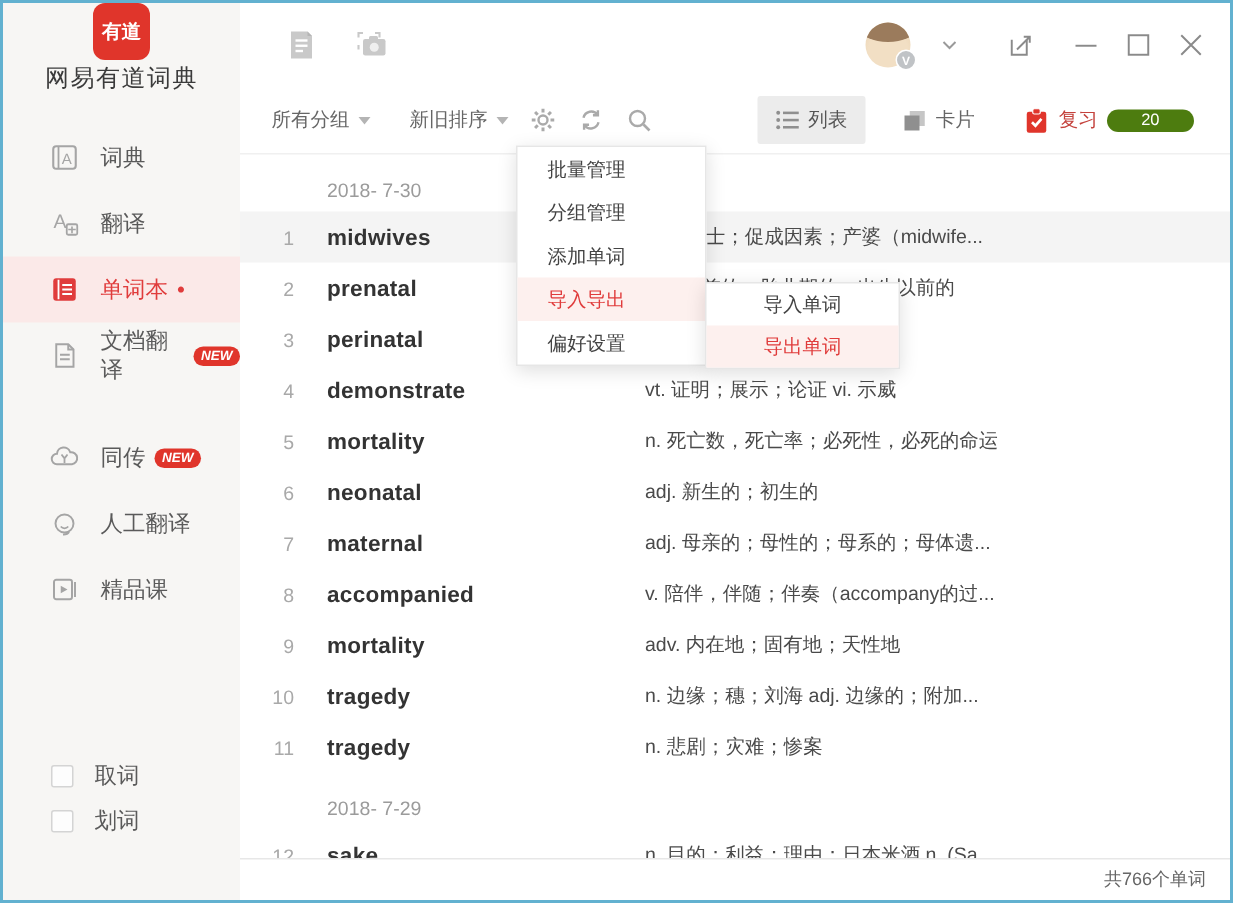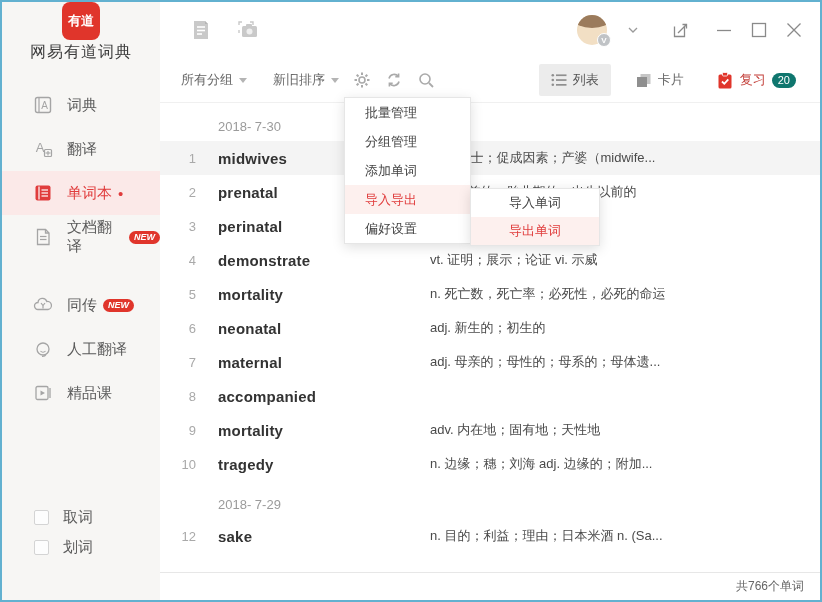--- a/index.html
+++ b/index.html
@@ -53,21 +53,21 @@
   .toolbar { height:44px; display:flex; align-items:center; padding:0 24px 0 21px; }
   .dd { display:flex; align-items:center; font-size:13px; color:#666; cursor:pointer; }
   .dd + .dd { margin-left:26px; }
   .caret { width:0; height:0; border-left:4px solid transparent; border-right:4px solid transparent; border-top:5px solid #b4b4b4; margin-left:6px; }
   .tool-icons { display:flex; align-items:center; gap:14px; margin-left:14px; }
   .view-group { margin-left:auto; display:flex; align-items:center; }
   .view-btn { display:flex; align-items:center; gap:6px; font-size:13px; color:#666; padding:7px 12px; border-radius:2px; cursor:pointer; }
   .view-btn.selected { background:#ececec; color:#555; }
   .view-btn + .view-btn { margin-left:12px; }
   .review-btn { display:flex; align-items:center; gap:6px; margin-left:20px; font-size:13px; color:#c4423c; cursor:pointer; }
-  .count-badge { background:#0f766e; color:#fff; font-size:11px; border-radius:9px; padding:1px 6px 2px; }
+  .count-badge { background:#4d7c0f; color:#fff; font-size:11px; border-radius:9px; padding:1px 23px 2px; }
   
   .list { flex:1; border-top:1px solid #f0f0f0; overflow:hidden; }
   .date-sep { height:38px; display:flex; align-items:flex-end; padding:0 0 7px 58px; color:#9b9b9b; font-size:13px; }
   .row { height:34px; display:flex; align-items:center; position:relative; }
   .row.selected { background:#f4f4f4; }
   .row .no { width:36px; text-align:right; color:#a9a9a9; font-size:13px; flex-shrink:0; }
   .row .word { margin-left:22px; font-size:15px; font-weight:bold; color:#333; letter-spacing:.2px; }
   .row .def { position:absolute; left:270px; right:8px; font-size:13px; color:#4a4a4a; white-space:nowrap; overflow:hidden; }
   .statusbar { height:28px; border-top:1px solid #e7e7e7; display:flex; align-items:center; justify-content:flex-end; padding-right:16px; font-size:12px; color:#666; }
   
@@ -358,30 +358,36 @@
         <span class="def">adj. 新生的；初生的</span>
       </div>
       <div class="row">
         <span class="no">7</span>
         <span class="word">maternal</span>
         <span class="def">adj. 母亲的；母性的；母系的；母体遗...</span>
       </div>
       <div class="row">
         <span class="no">8</span>
         <span class="word">accompanied</span>
+        <span class="def">v. 陪伴，伴随；伴奏（accompany的过...</span>
       </div>
       <div class="row">
         <span class="no">9</span>
         <span class="word">mortality</span>
         <span class="def">adv. 内在地；固有地；天性地</span>
       </div>
       <div class="row">
         <span class="no">10</span>
         <span class="word">tragedy</span>
         <span class="def">n. 边缘；穗；刘海  adj. 边缘的；附加...</span>
+      </div>
+      <div class="row">
+        <span class="no">11</span>
+        <span class="word">tragedy</span>
+        <span class="def">n. 悲剧；灾难；惨案</span>
       </div>
 
       <div class="date-sep">2018- 7-29</div>
 
       <div class="row">
         <span class="no">12</span>
         <span class="word">sake</span>
         <span class="def">n. 目的；利益；理由；日本米酒  n. (Sa...</span>
       </div>
     </div>

